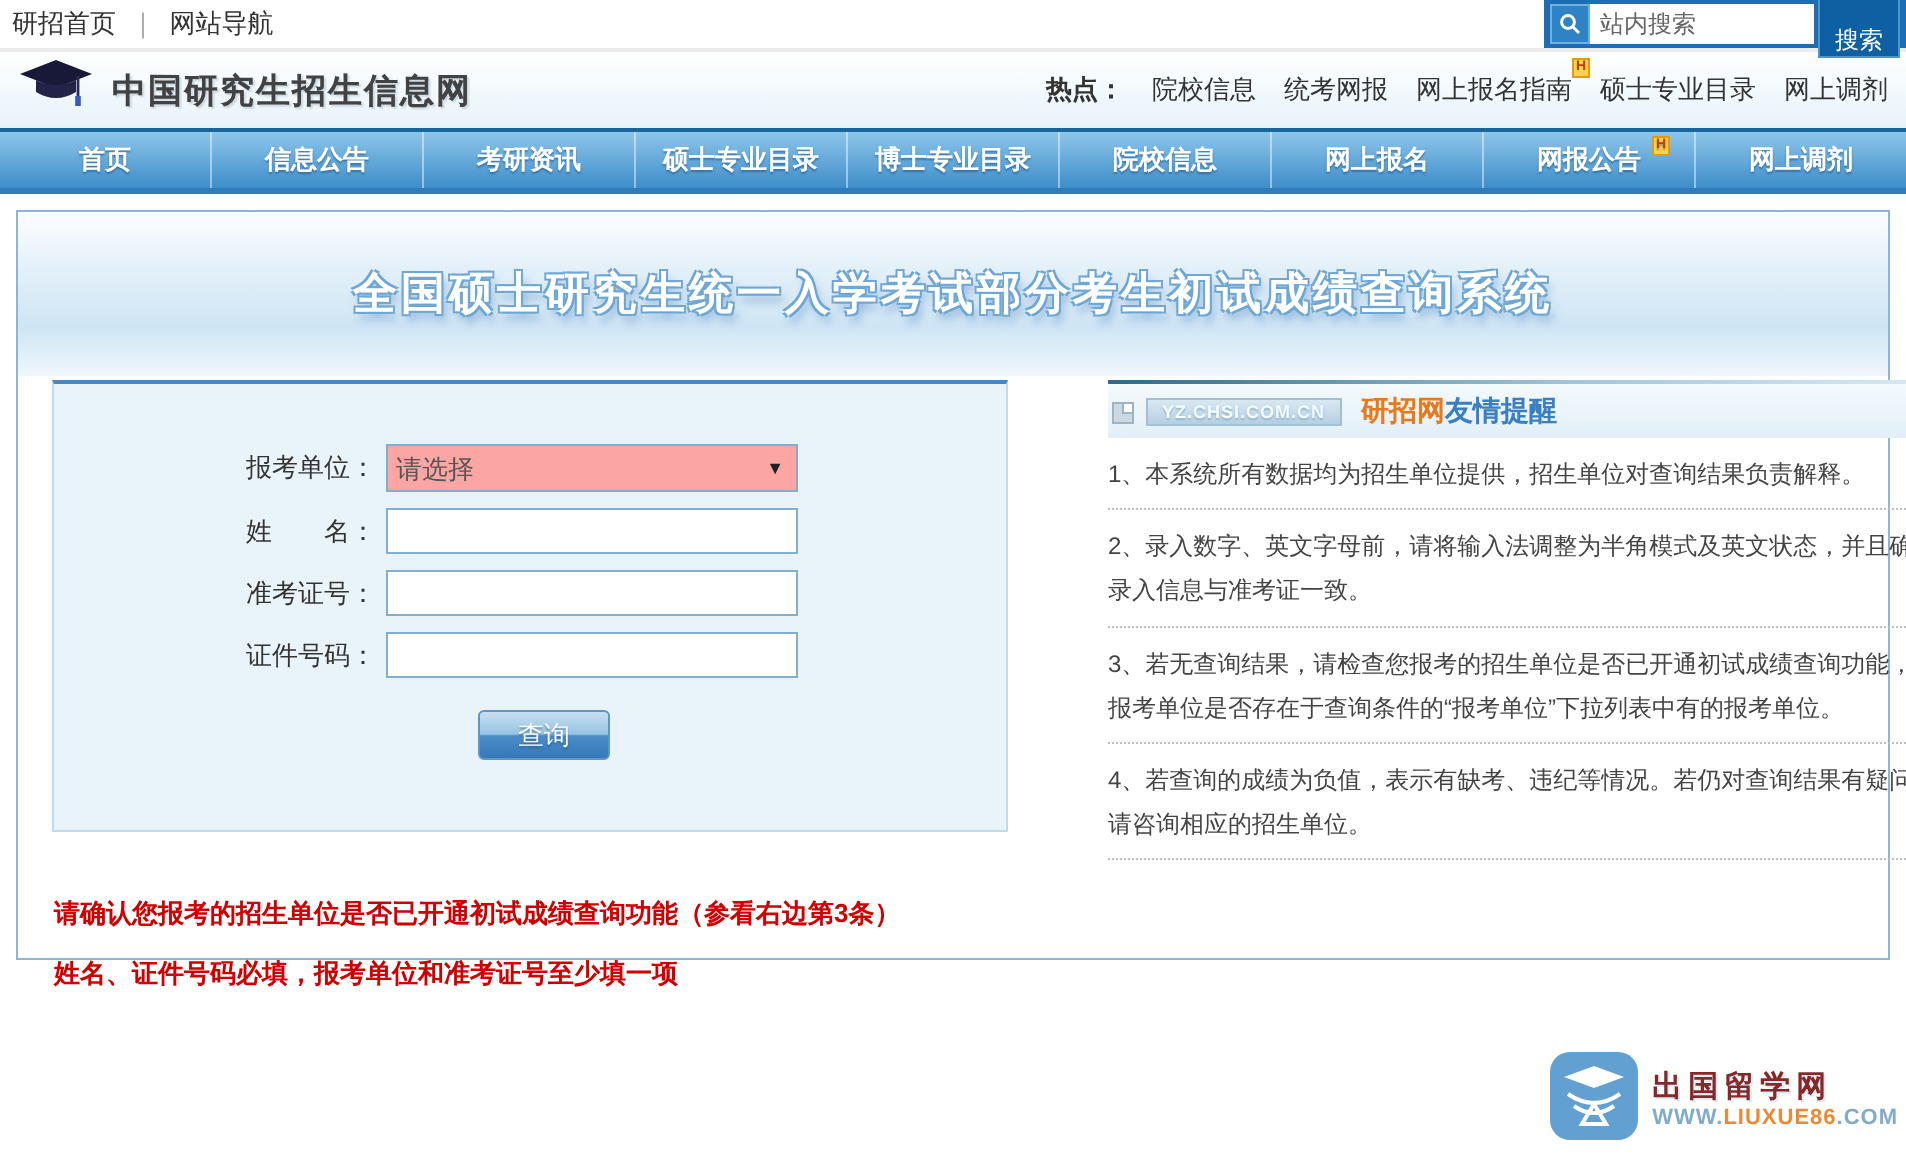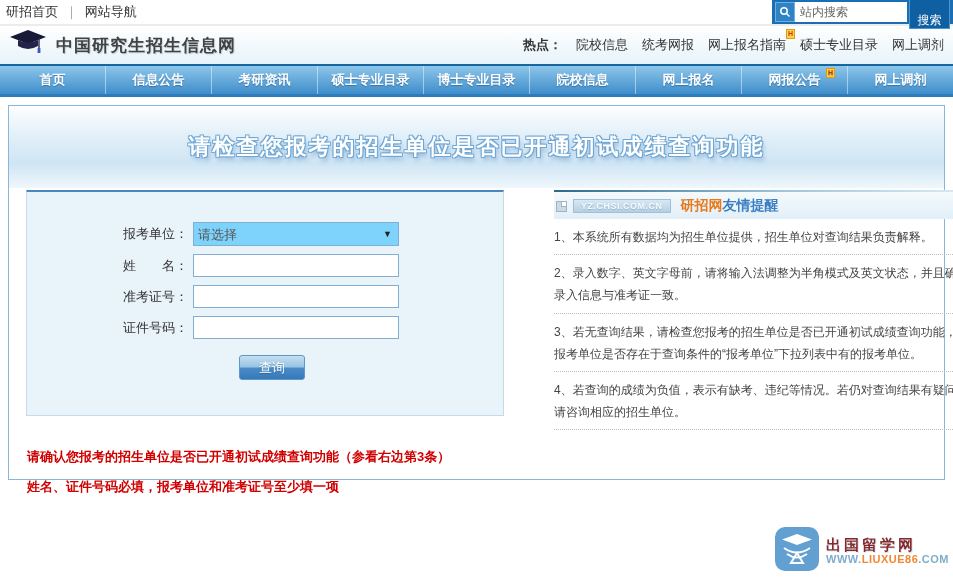--- a/index.html
+++ b/index.html
@@ -60,21 +60,21 @@
   
   .form-panel { position:absolute; left:17px; top:84px; width:478px; height:226px;
     background:#e9f3fa; border:1px solid #c3dced; border-top:2px solid #4a86c0;
     padding-top:30px; }
   .form-row { display:flex; align-items:center; margin:0 0 8px 96px; }
   .form-label { width:64px; text-align:right; font-size:13px; color:#333;
     margin-right:6px; white-space:pre; flex:0 0 auto; }
   .text-input { width:206px; height:23px; border:1px solid #84aed0; background:#fff;
     font-size:13px; padding:0 4px; outline:none; }
   .select-wrap { position:relative; width:206px; }
-  .unit-select { width:206px; height:24px; border:1px solid #84aed0; background:#7dd3fc;
+  .unit-select { width:206px; height:24px; border:1px solid #84aed0; background:#fca5a5;
     font-size:13px; color:#555; padding:0 4px; appearance:none; -webkit-appearance:none;
     outline:none; }
   .select-arrow { position:absolute; right:7px; top:7px; font-size:9px; color:#222;
     pointer-events:none; }
   .submit-btn { display:block; margin:16px 0 0 212px; width:66px; height:25px;
     border:1px solid #5e96c6; border-radius:3px; color:#fff; font-size:13px; cursor:pointer;
     background:linear-gradient(#c6dff1 0%,#98c3e3 48%,#4b8cc6 52%,#3579ba 100%);
     text-shadow:0 1px 1px rgba(20,70,120,.5); }
 
   .warning { position:absolute; left:18px; top:336px; font-size:13px; font-weight:bold;
@@ -182,21 +182,21 @@
     <span class="nav-badge">H</span>
   </div>
   <div class="nav-item">
       <span>网上调剂</span>
     </div>
 </div>
 
 <div class="content">
 
   <div class="banner">
-    <div class="banner-title">请检查您报考的招生单位是否已开通初试成绩查询功能</div>
+    <div class="banner-title">全国硕士研究生统一入学考试部分考生初试成绩查询系统</div>
   </div>
 
   <div class="form-panel">
     <div class="form-row">
       <span class="form-label">报考单位：</span>
       <span class="select-wrap">
         <select class="unit-select">
           <option>请选择</option>
         </select>
         <span class="select-arrow">▼</span>

